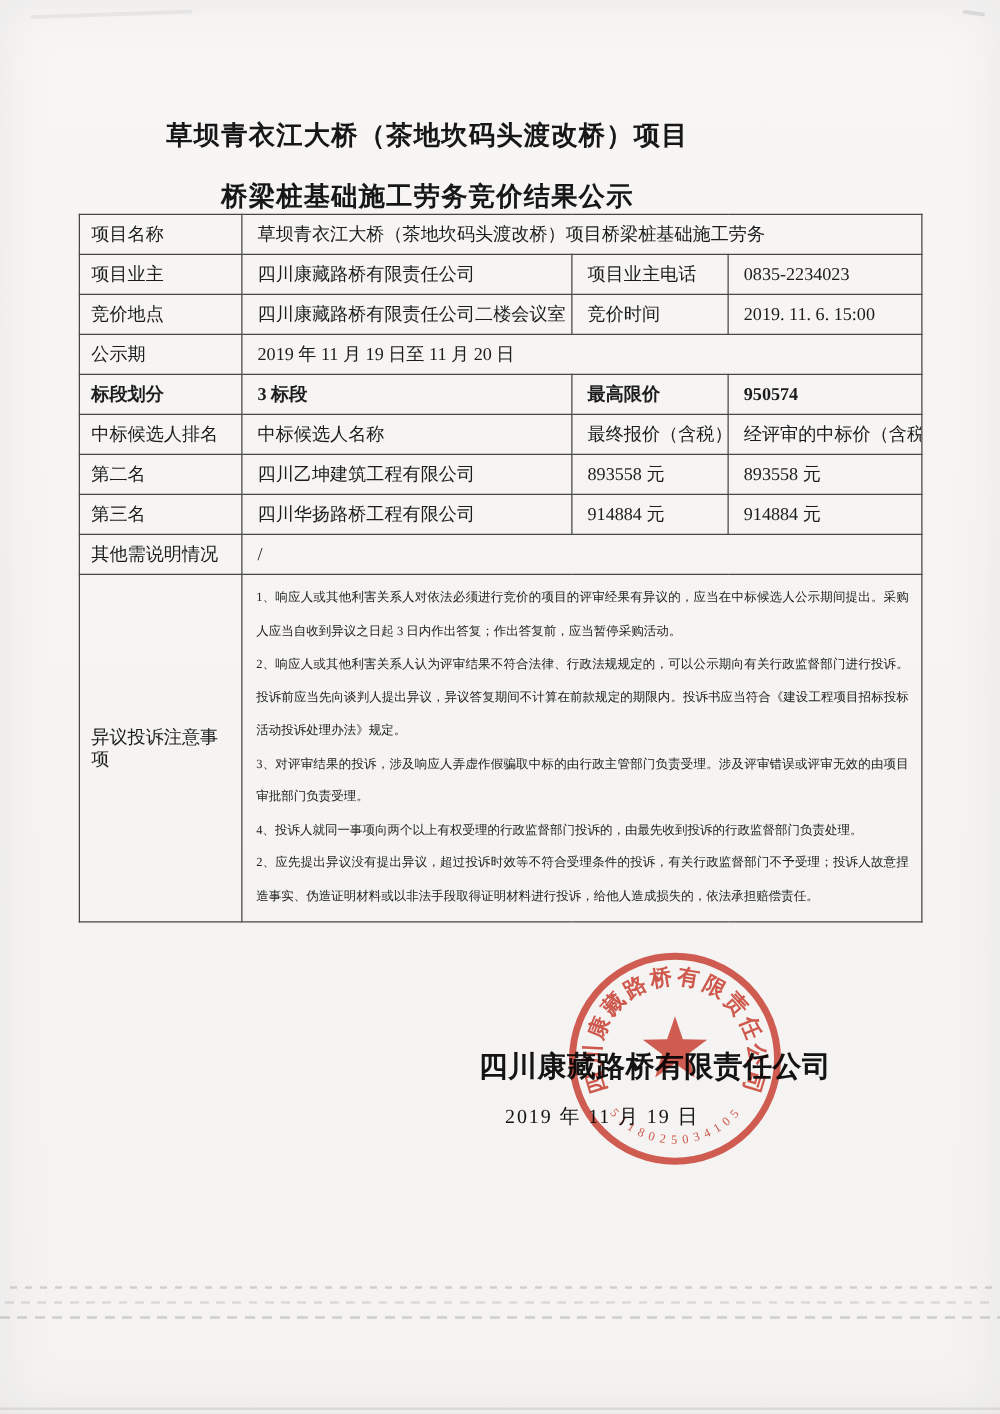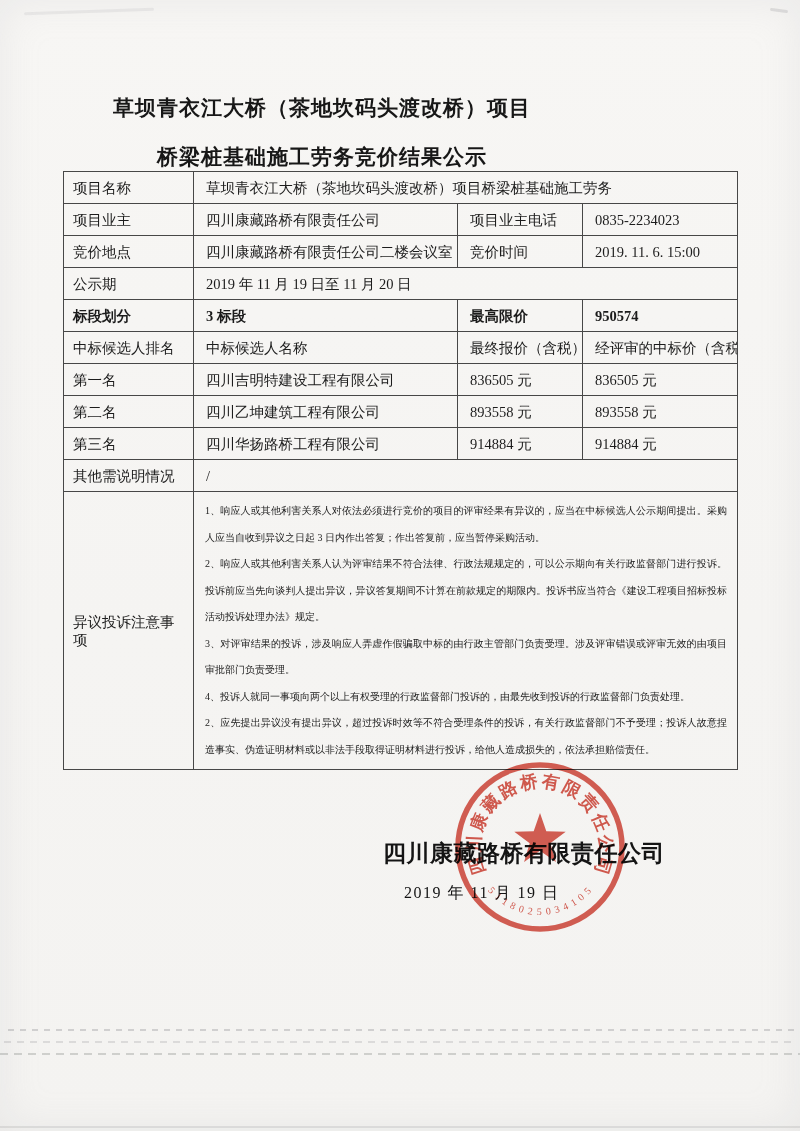--- a/index.html
+++ b/index.html
@@ -9,21 +9,21 @@
   }
   .page{
     position:relative;
     width:800px;height:1131px;
     margin:0 auto;
     background:linear-gradient(180deg,#f7f6f4 0%,#f5f4f2 55%,#f4f3f1 100%);
     overflow:hidden;
     box-shadow:inset 0 0 40px rgba(180,180,185,.18);
     color:#1e1e1e;
   }
-  .title-block{position:absolute;top:95px;left:0;width:644px;text-align:center;}
+  .title-block{position:absolute;top:95px;left:0;width:644px;text-align:center;padding-left:20px;}
   .title-line{font-size:21px;font-weight:bold;color:#171717;letter-spacing:1px;line-height:26px;margin:0;}
   .title-line.second{margin-top:23px;}
   table.results{
     position:absolute;left:63px;top:171px;width:674px;
     border-collapse:collapse;table-layout:fixed;
   }
   table.results td{
     border:1px solid #474747;
     font-size:14.5px;
     color:#1c1c1c;
@@ -116,26 +116,20 @@
           <td>最高限价</td>
           <td>950574</td>
         </tr>
         <tr>
           <td>中标候选人排名</td>
           <td>中标候选人名称</td>
           <td>最终报价（含税）</td>
           <td>经评审的中标价（含税）</td>
         </tr>
         <tr>
-          <td>第一名</td>
-          <td>四川吉明特建设工程有限公司</td>
-          <td>836505 元</td>
-          <td>836505 元</td>
-        </tr>
-        <tr>
           <td>第二名</td>
           <td>四川乙坤建筑工程有限公司</td>
           <td>893558 元</td>
           <td>893558 元</td>
         </tr>
         <tr>
           <td>第三名</td>
           <td>四川华扬路桥工程有限公司</td>
           <td>914884 元</td>
           <td>914884 元</td>

